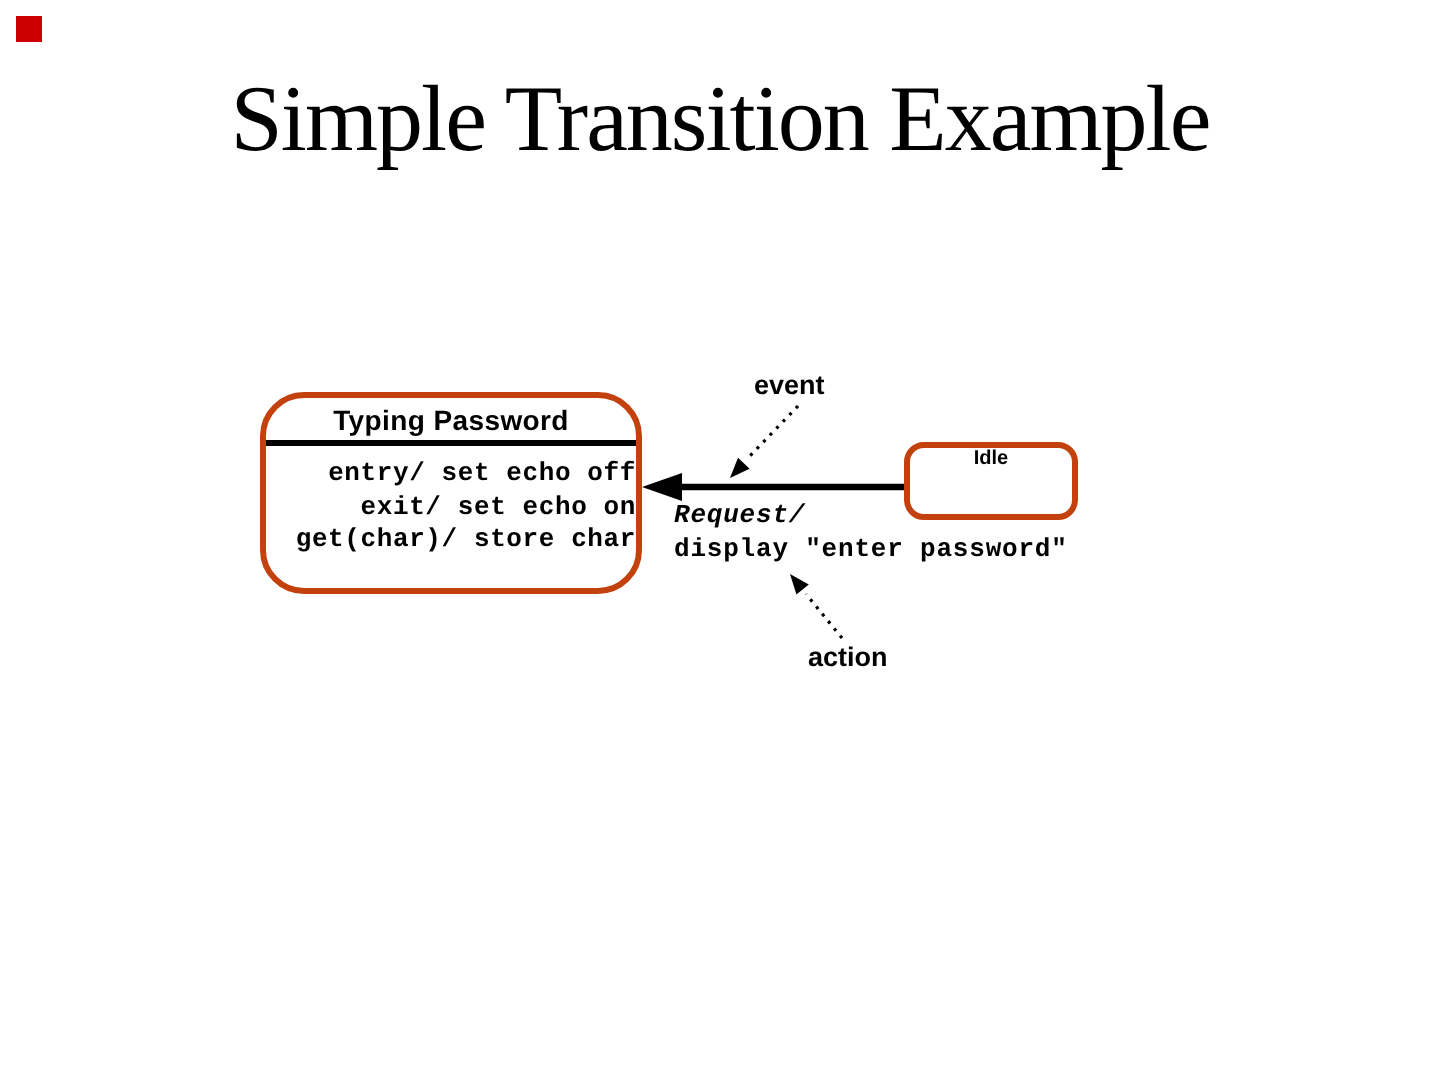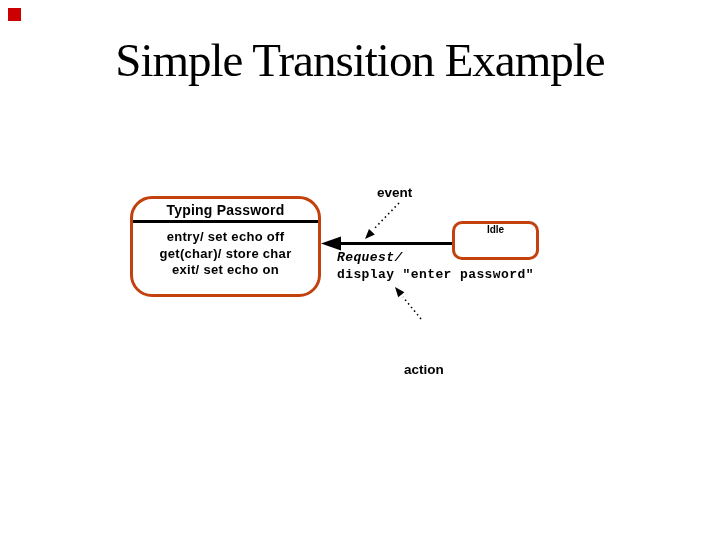--- a/index.html
+++ b/index.html
@@ -57,22 +57,22 @@
     border-bottom: 3px solid #000000;
     display: flex;
     align-items: center;
     justify-content: center;
     font-weight: 700;
     font-size: 14px;
     letter-spacing: 0.2px;
   }
   .state-internal {
     padding-top: 6px;
-    text-align: center;
-    font-family: Liberation Sans, sans-serif;
+    text-align: right;
+    font-family: Liberation Mono, monospace;
     font-weight: 700;
     font-size: 13px;
     line-height: 16.5px;
     letter-spacing: 0.3px;
     white-space: nowrap;
   }
   .state-idle {
     left: 452px; top: 221px;
     width: 87px; height: 39px;
     border-radius: 10px;
@@ -84,21 +84,21 @@
   }
 
   .annotation-label {
     position: absolute;
     font-weight: 700;
     font-size: 13.5px;
     white-space: nowrap;
     text-align: center;
   }
   .annotation-event { left: 377px; top: 185px; }
-  .annotation-action { left: 404px; top: 321px; margin-top: 41px; }
+  .annotation-action { left: 404px; top: 321px; }
 
   .transition-label {
     position: absolute;
     font-family: "Liberation Mono", monospace;
     font-weight: 700;
     font-size: 13px;
     letter-spacing: 0.4px;
     white-space: nowrap;
   }
   .transition-label.line1 { left: 337px; top: 250px; font-style: italic; }
@@ -129,22 +129,22 @@
     <g>
       <line x1="421" y1="319" x2="403" y2="297" stroke="#000000" stroke-width="1.6" stroke-dasharray="1.5 3.2"></line>
       <polygon points="395,287 404.4,292.3 398.2,297.3" fill="#000000"></polygon>
     </g>
   </svg>
 
   <div class="state state-typing">
     <div class="state-name-bar">Typing Password</div>
     <div class="state-internal">
       <div>entry/ set echo off</div>
+      <div>exit/ set echo on</div>
       <div>get(char)/ store char</div>
-      <div>exit/ set echo on</div>
     </div>
   </div>
 
   <div class="state state-idle">
     <span>Idle</span>
   </div>
 
   <div class="annotation-label annotation-event">event</div>
   <div class="annotation-label annotation-action">action</div>
 

